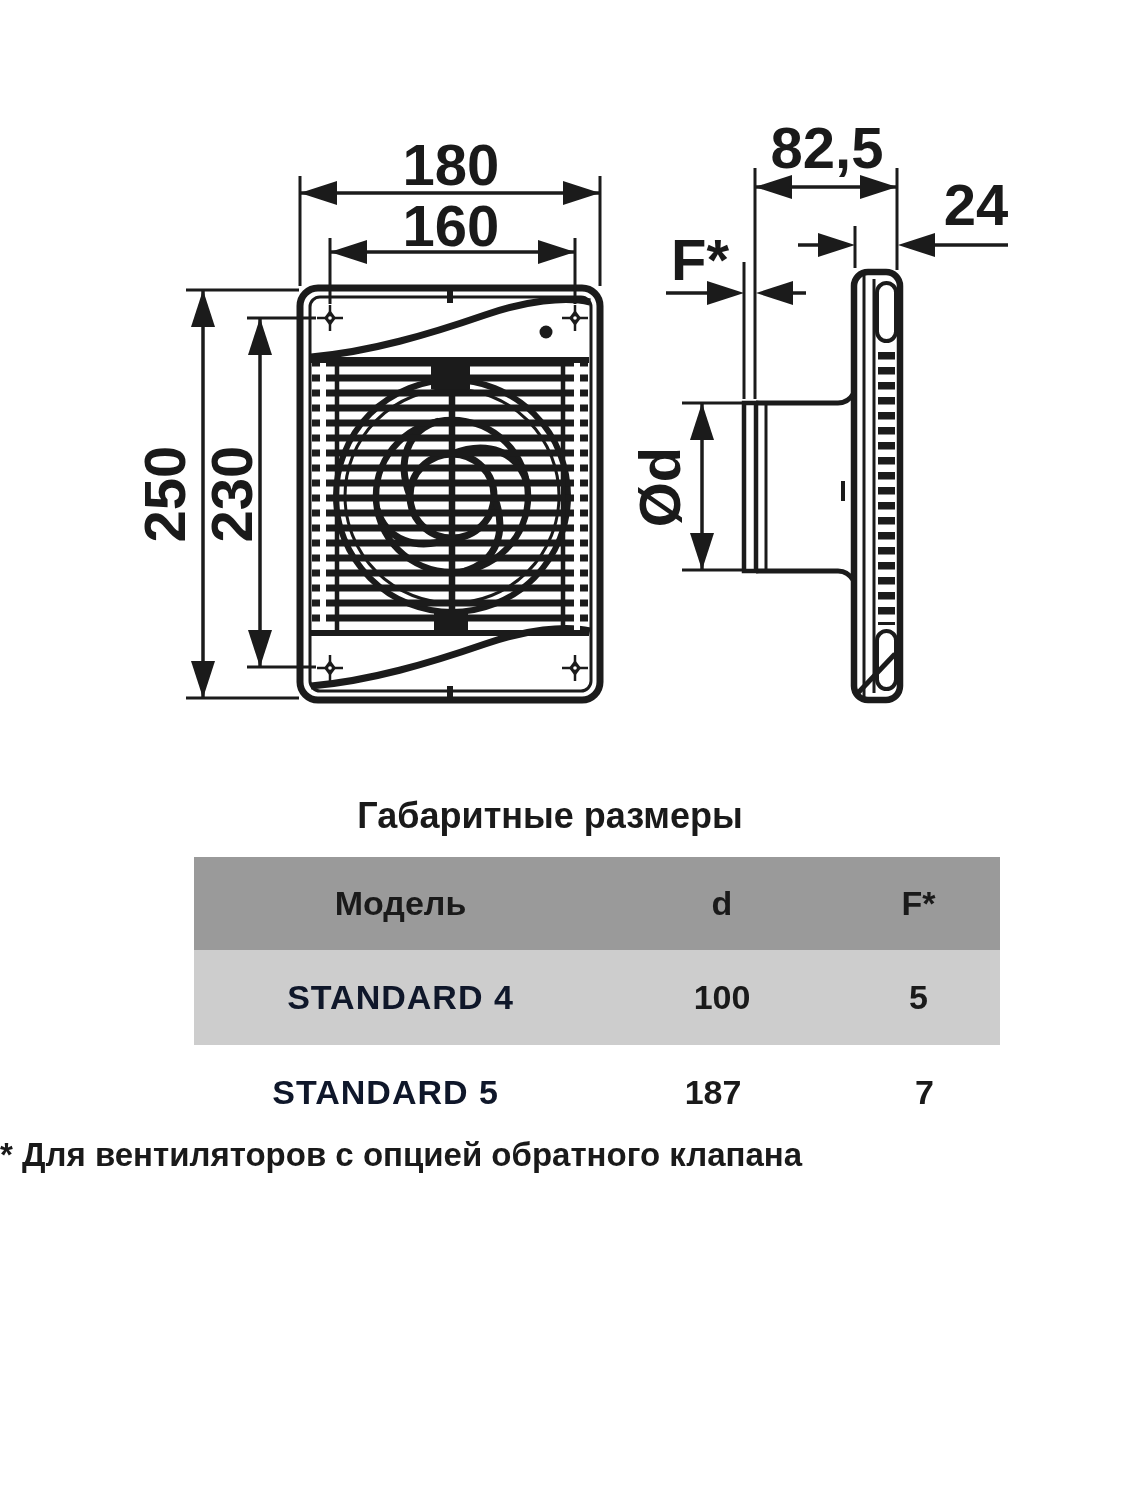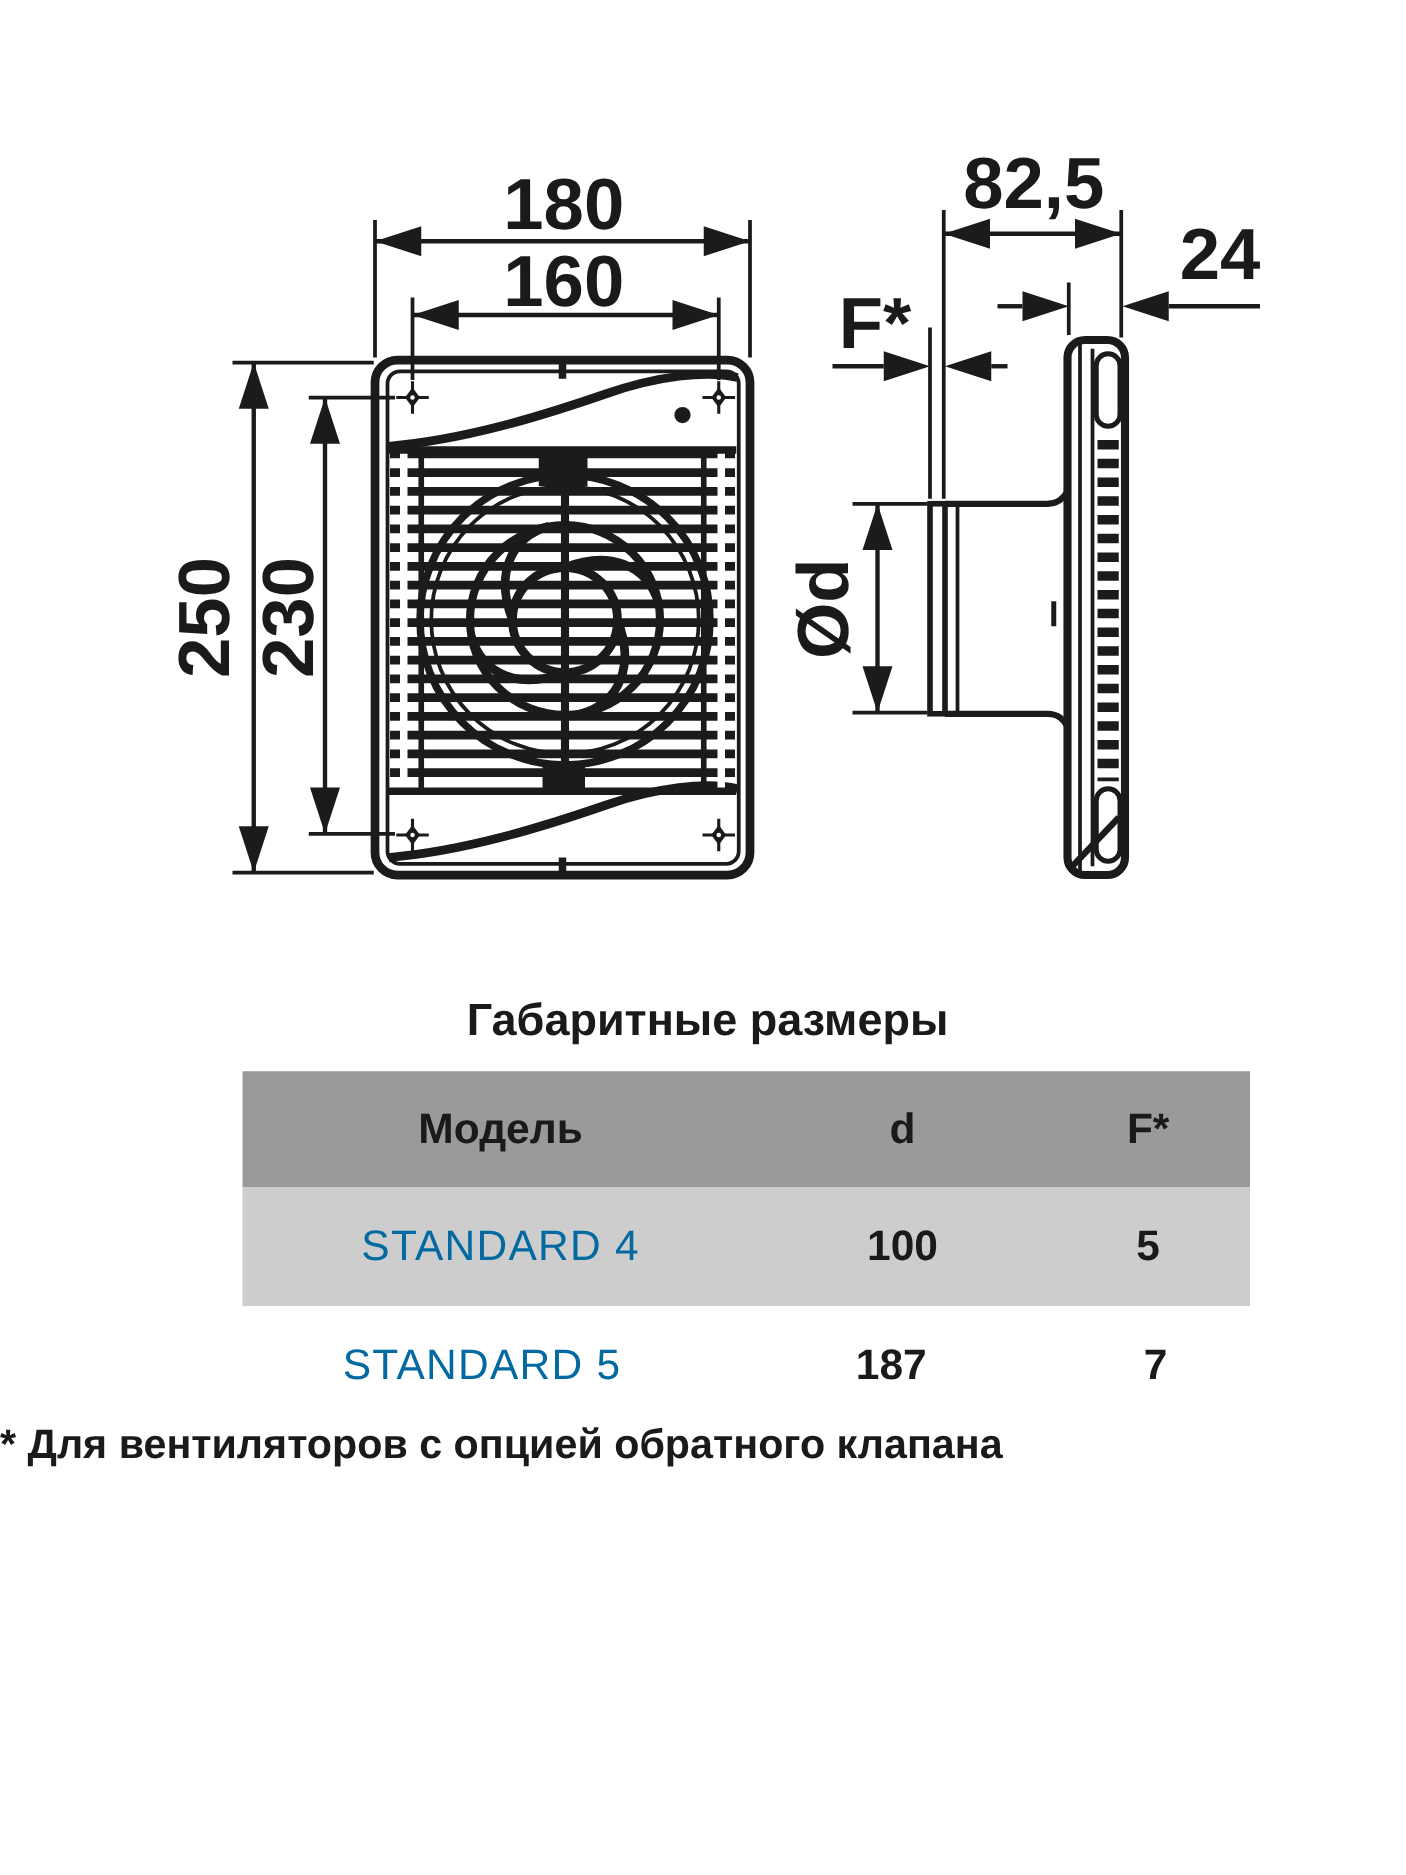--- a/index.html
+++ b/index.html
@@ -1,33 +1,33 @@
 <!DOCTYPE html>
 <html><head>
 <meta charset="utf-8">
 <style>
   html,body{margin:0;padding:0;background:#ffffff;}
   body{width:1125px;height:1500px;position:relative;font-family:"Liberation Sans",sans-serif;color:#1a1a1a;}
   .stage{position:absolute;left:0;top:0;width:1125px;height:1500px;}
   svg text{font-family:"Liberation Sans","DejaVu Sans",sans-serif;font-weight:bold;fill:#1a1a1a;}
   .dim-label{font-size:58px;}
   
-  .tbl-title{position:absolute;top:795px;left:16px;width:1100px;text-align:center;
+  .tbl-title{position:absolute;top:795px;left:0;width:1100px;text-align:center;
              font-size:36px;font-weight:bold;}
   .tbl{position:absolute;top:857px;left:147px;width:806px;padding-left:47px;}
   .tr{display:flex;width:100%;}
   .tr.thead{height:93px;background:#9a9a9a;}
   .tr.r1{height:95px;background:#cdcdcd;}
   .tr.r2{height:95px;background:#ffffff;gap:29px;}
   .td{display:flex;align-items:center;justify-content:center;font-size:34px;}
   .c1{width:413px;}
   .c2{width:230px;}
   .c3{width:163px;}
   .th{font-weight:bold;}
-  .model{font-weight:normal;color:#0369a1;letter-spacing:1px;text-align:center;}
+  .model{font-weight:bold;color:#0f172a;letter-spacing:1px;text-align:center;}
   .num{font-weight:bold;}
   .footnote{position:absolute;top:1136px;left:0;width:1125px;
             font-size:33px;font-weight:bold;}
 </style>
 </head>
 <body>
 
 <div class="stage">
 
 <svg width="1125" height="770" viewBox="0 0 1125 770">

